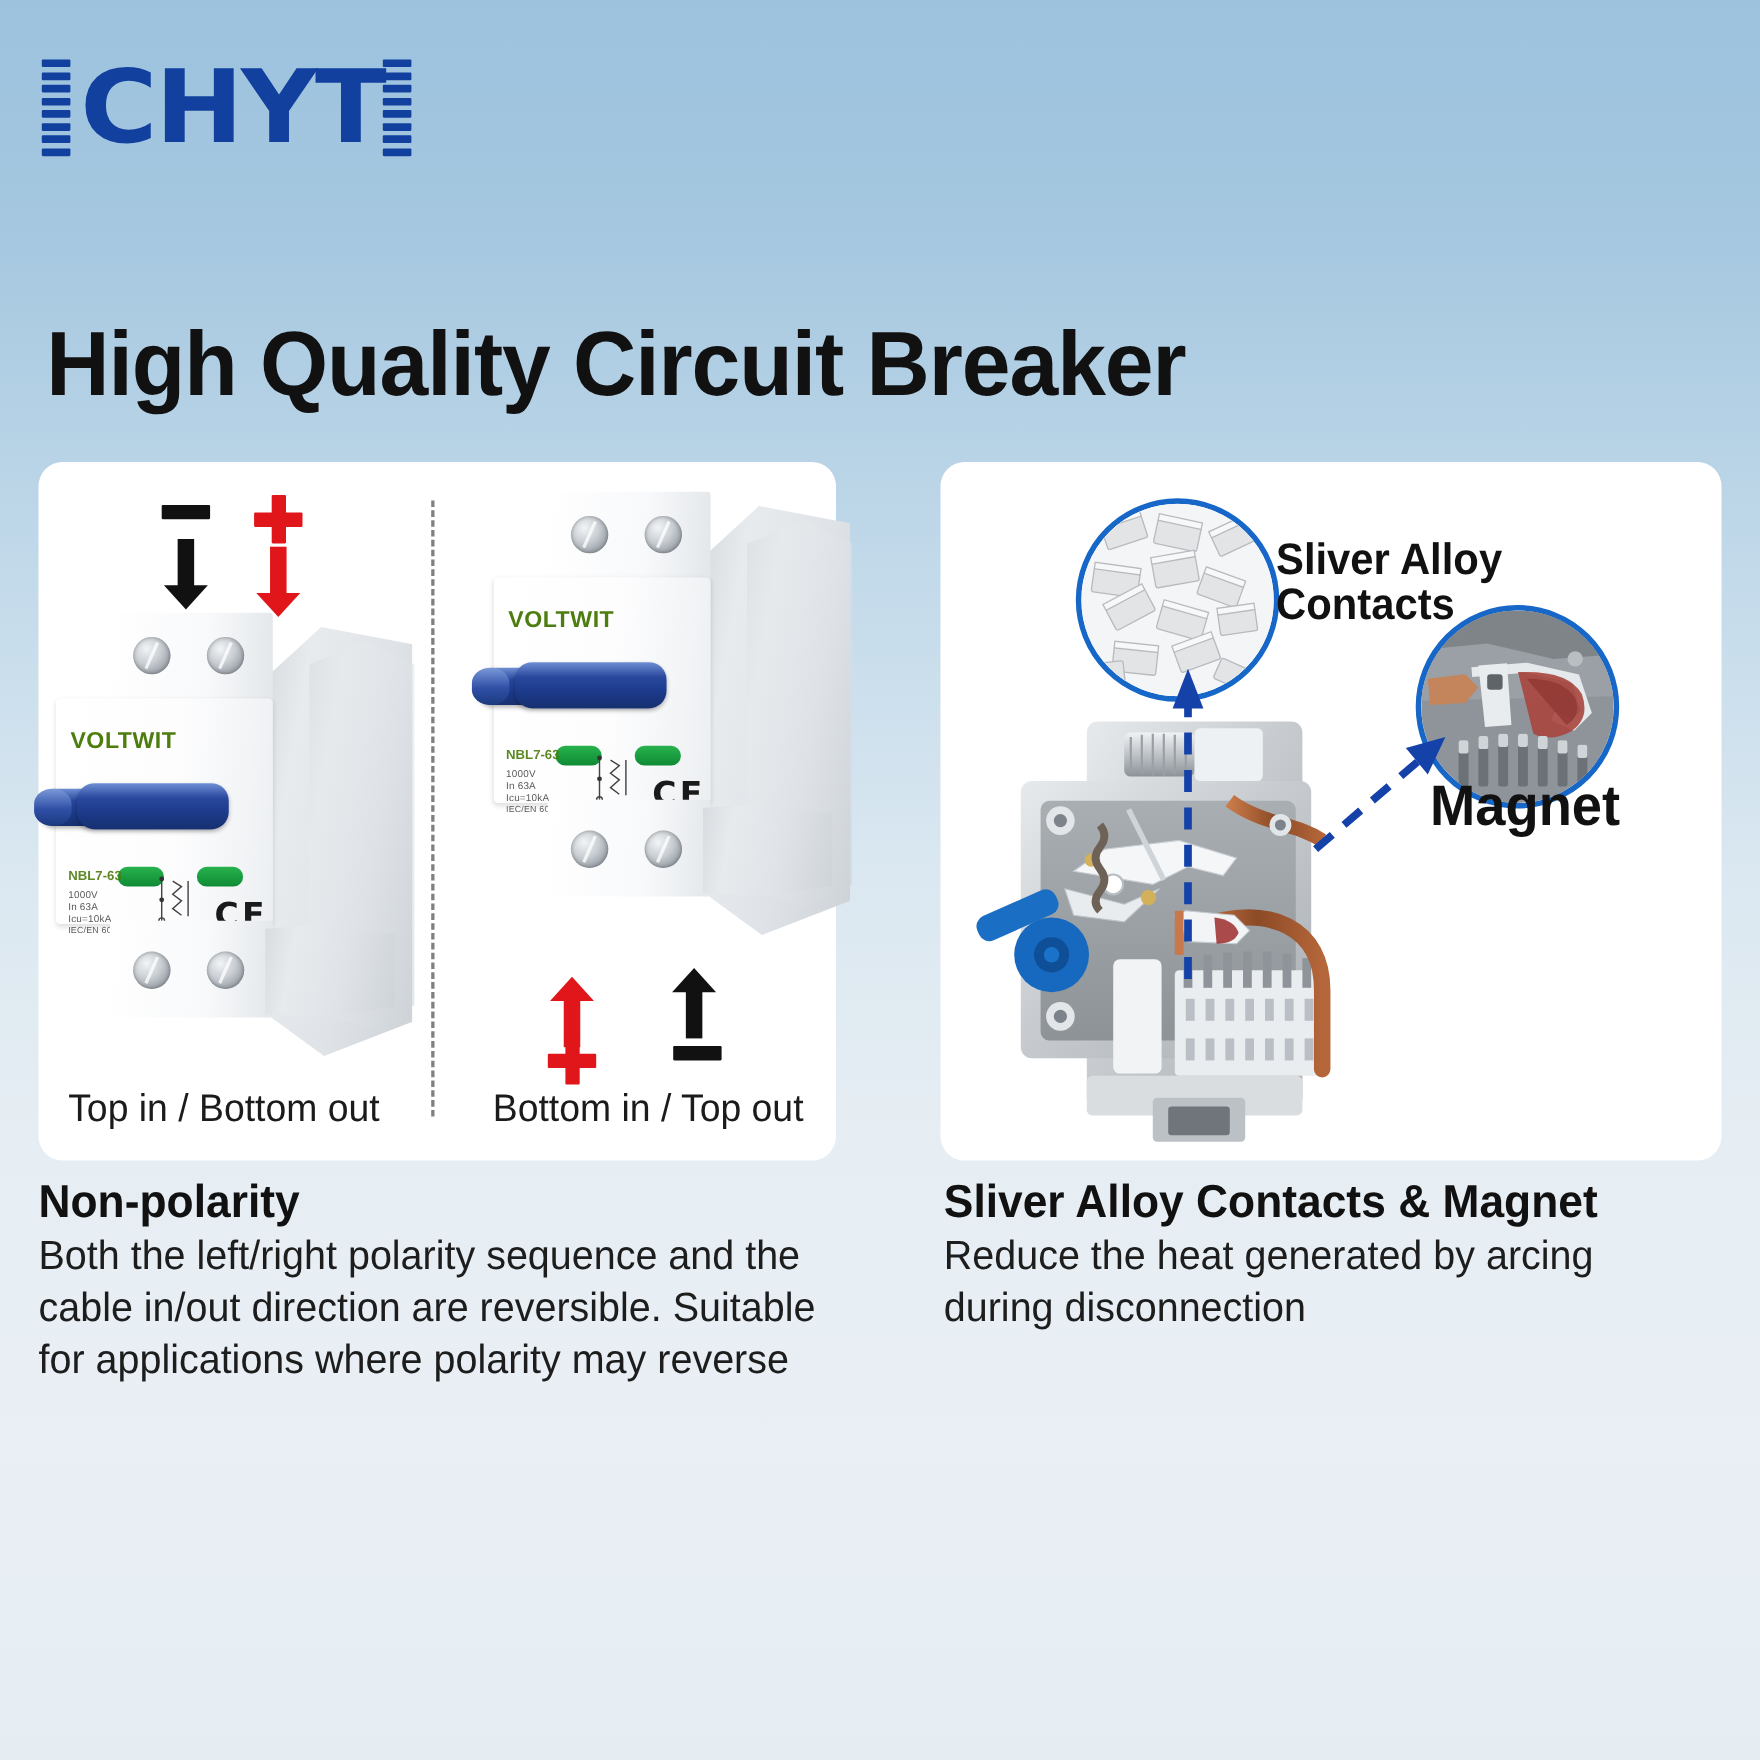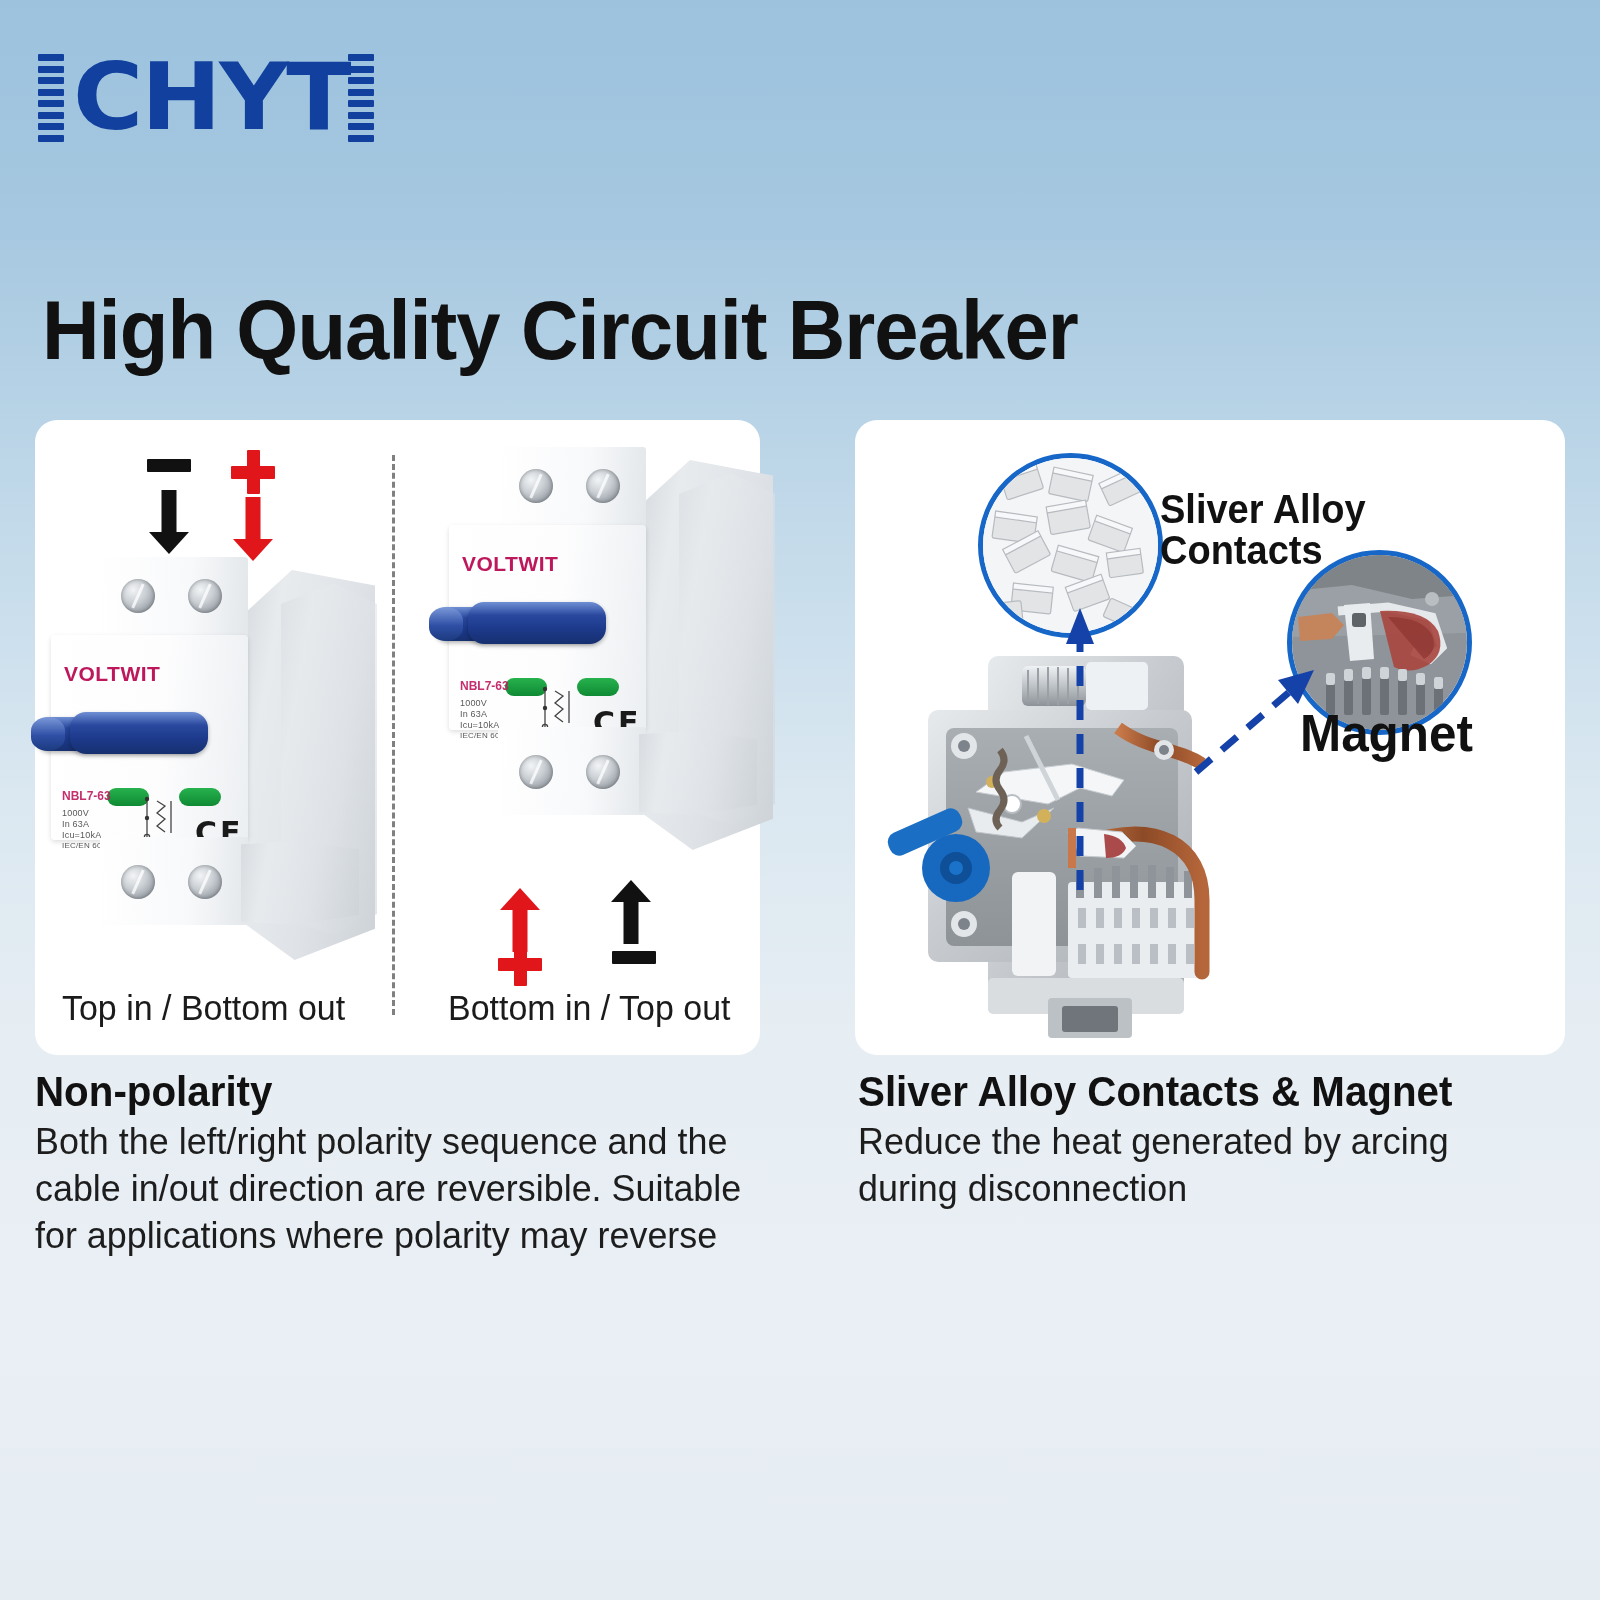--- a/index.html
+++ b/index.html
@@ -54,21 +54,21 @@
   .screw{position:absolute;border-radius:50%;
     background:radial-gradient(circle at 36% 32%,#f2f4f6 0%,#c9ced3 42%,#9aa1a8 75%,#b8bec4 100%);
     box-shadow:inset 0 0 4px rgba(0,0,0,.35);}
   .screw::after{content:"";position:absolute;left:50%;top:12%;width:3px;height:76%;
     background:rgba(255,255,255,.75);transform:translateX(-50%) rotate(24deg);}
   .lever{position:absolute;border-radius:14px;
     background:linear-gradient(180deg,#6f8fd4 0%,#29489e 32%,#1d3a8c 62%,#16306f 100%);
     box-shadow:0 2px 4px rgba(0,0,0,.3);}
   .lever-cap{position:absolute;border-radius:50%/40%;
     background:linear-gradient(180deg,#7b99d8 0%,#2f4fa6 50%,#1b3madd 100%);}
-  .brand-label{position:absolute;font-weight:bold;color:#be185d;font-family:"Liberation Sans",sans-serif;}
+  .brand-label{position:absolute;font-weight:bold;color:#4d7c0f;font-family:"Liberation Sans",sans-serif;}
   .green-pill{position:absolute;border-radius:9px;background:linear-gradient(180deg,#27b24d 0%,#0f8a34 100%);}
   .spec-txt{position:absolute;color:#3a3a3a;font-family:"Liberation Sans",sans-serif;
     letter-spacing:.2px;white-space:nowrap;opacity:.85;}
   .ce-mark{position:absolute;color:#1a1a1a;font-weight:bold;font-family:"DejaVu Sans",sans-serif;}
   .schem{position:absolute;}
 
   
   .caption{position:absolute;font-size:35px;color:#1b1b1b;font-family:"Liberation Sans",sans-serif;
     white-space:nowrap;transform:scaleX(.97);transform-origin:left center;}
 

